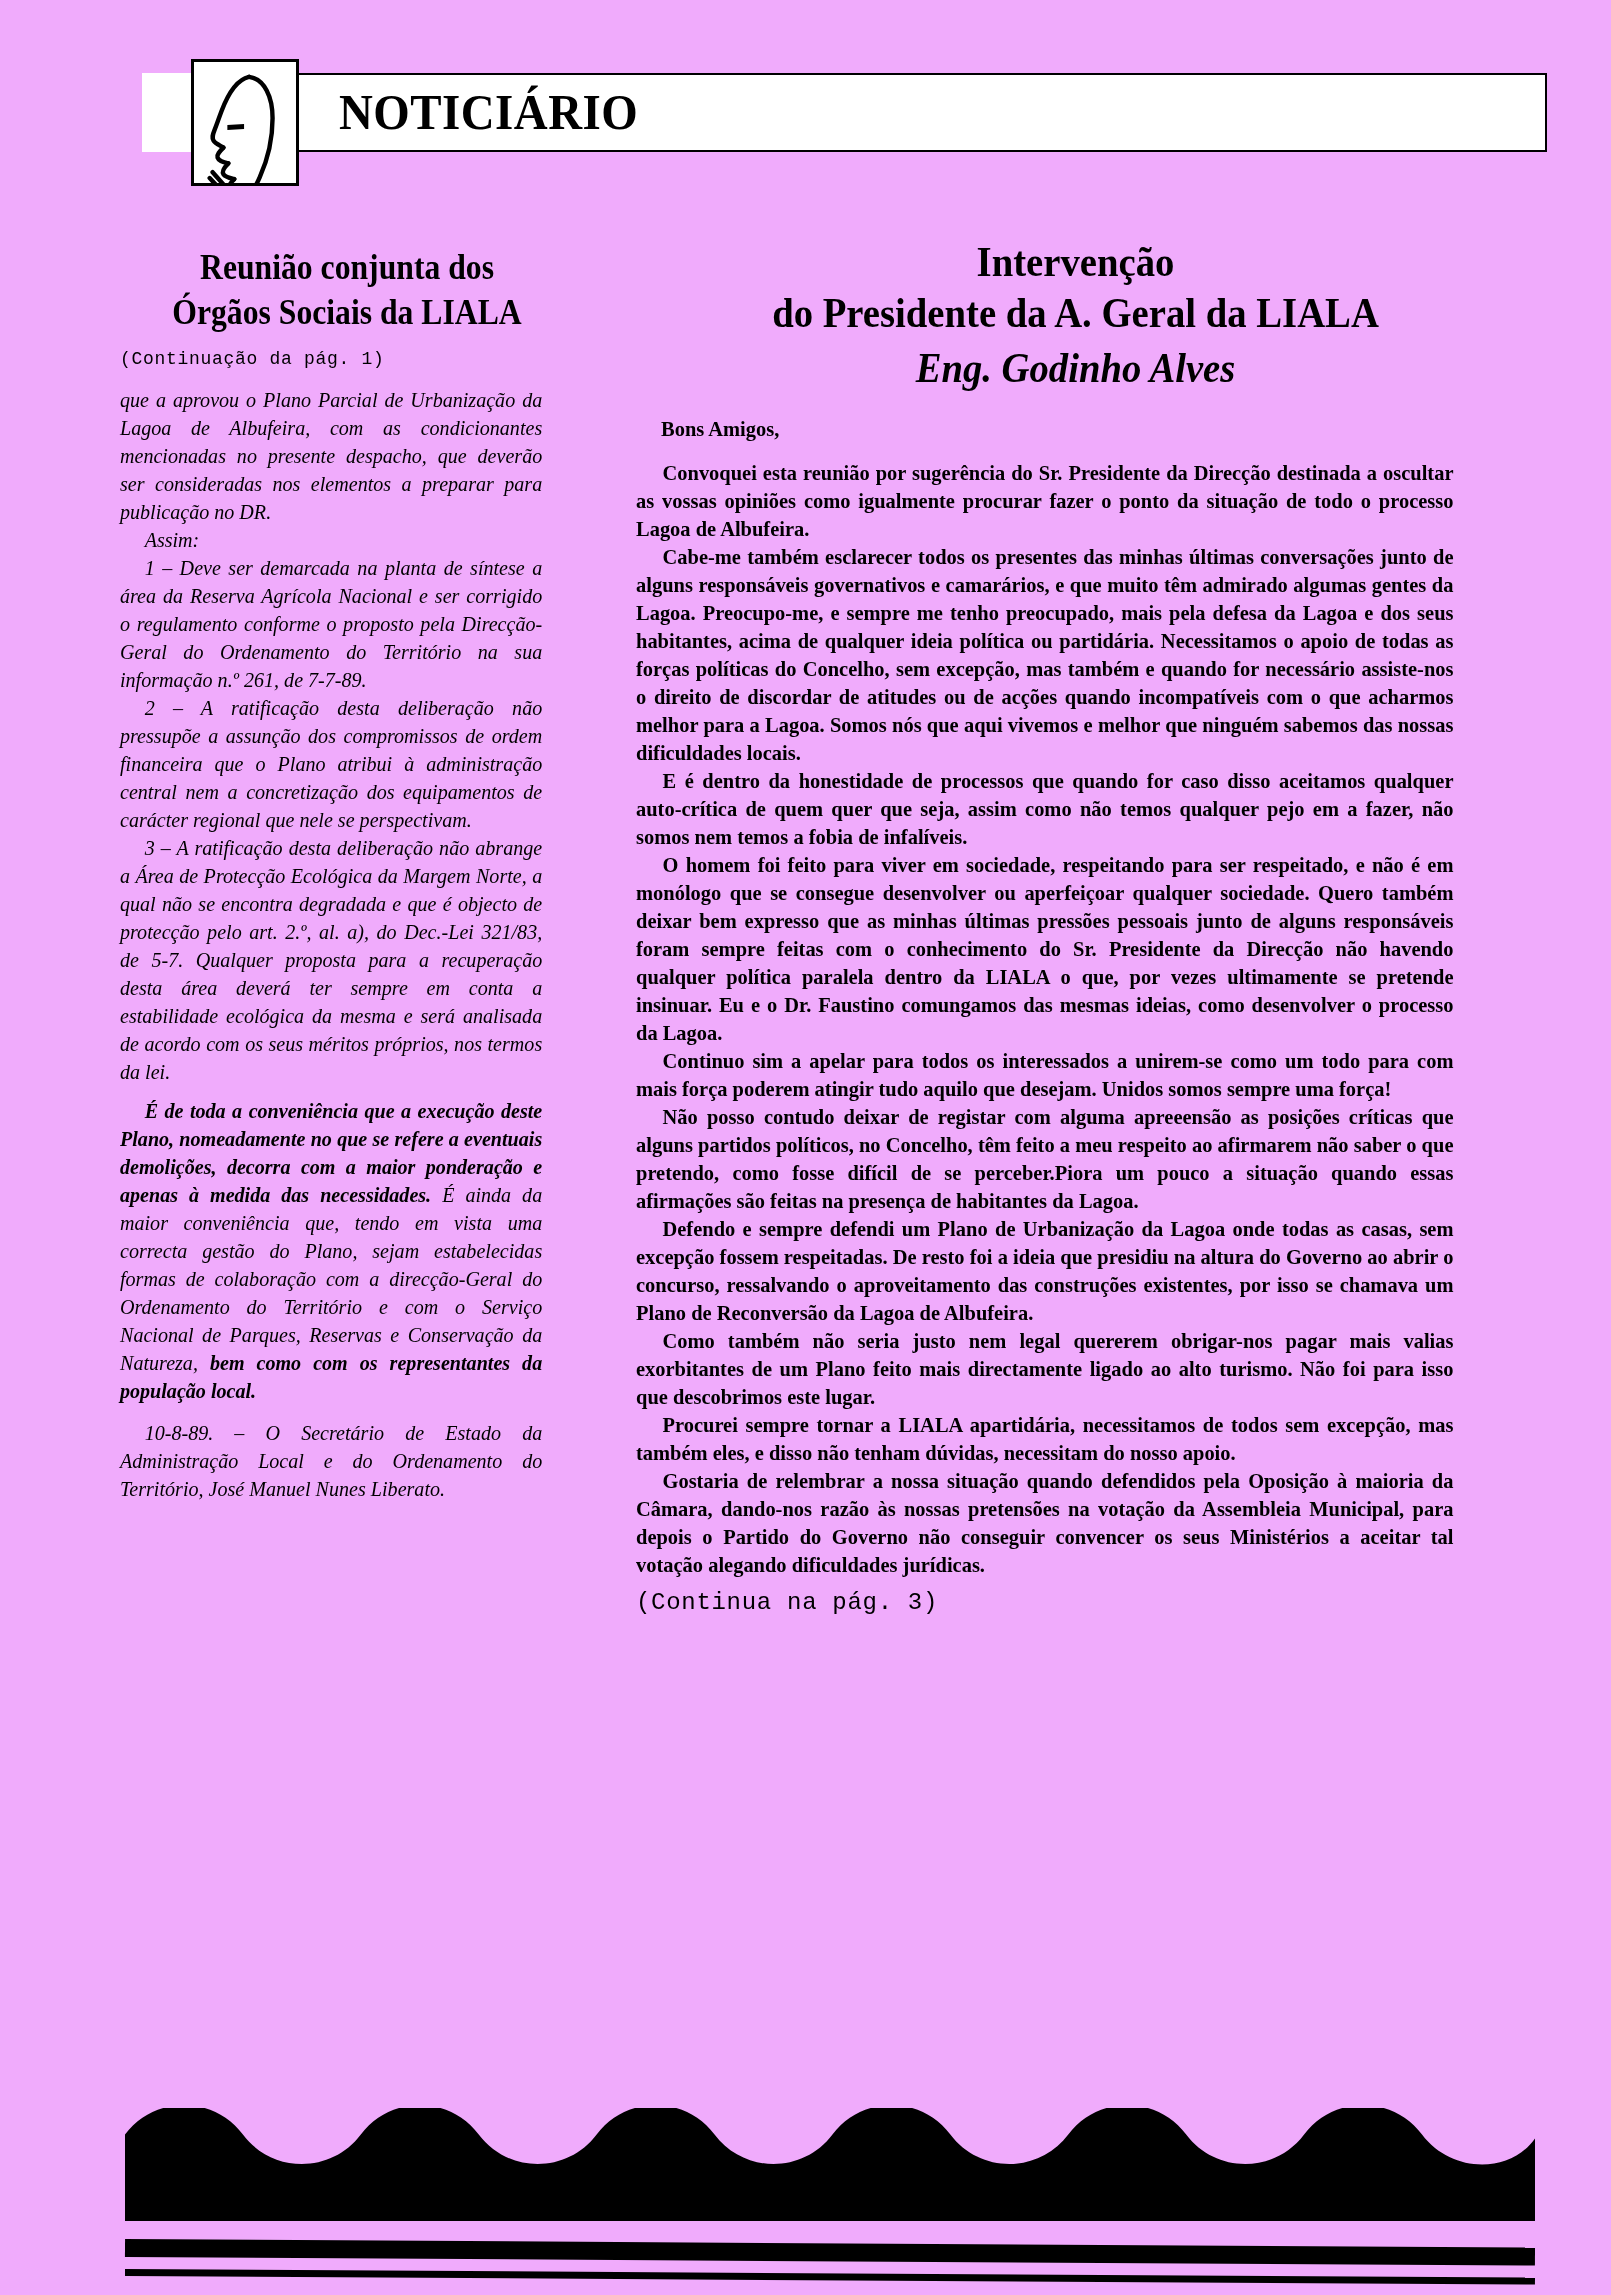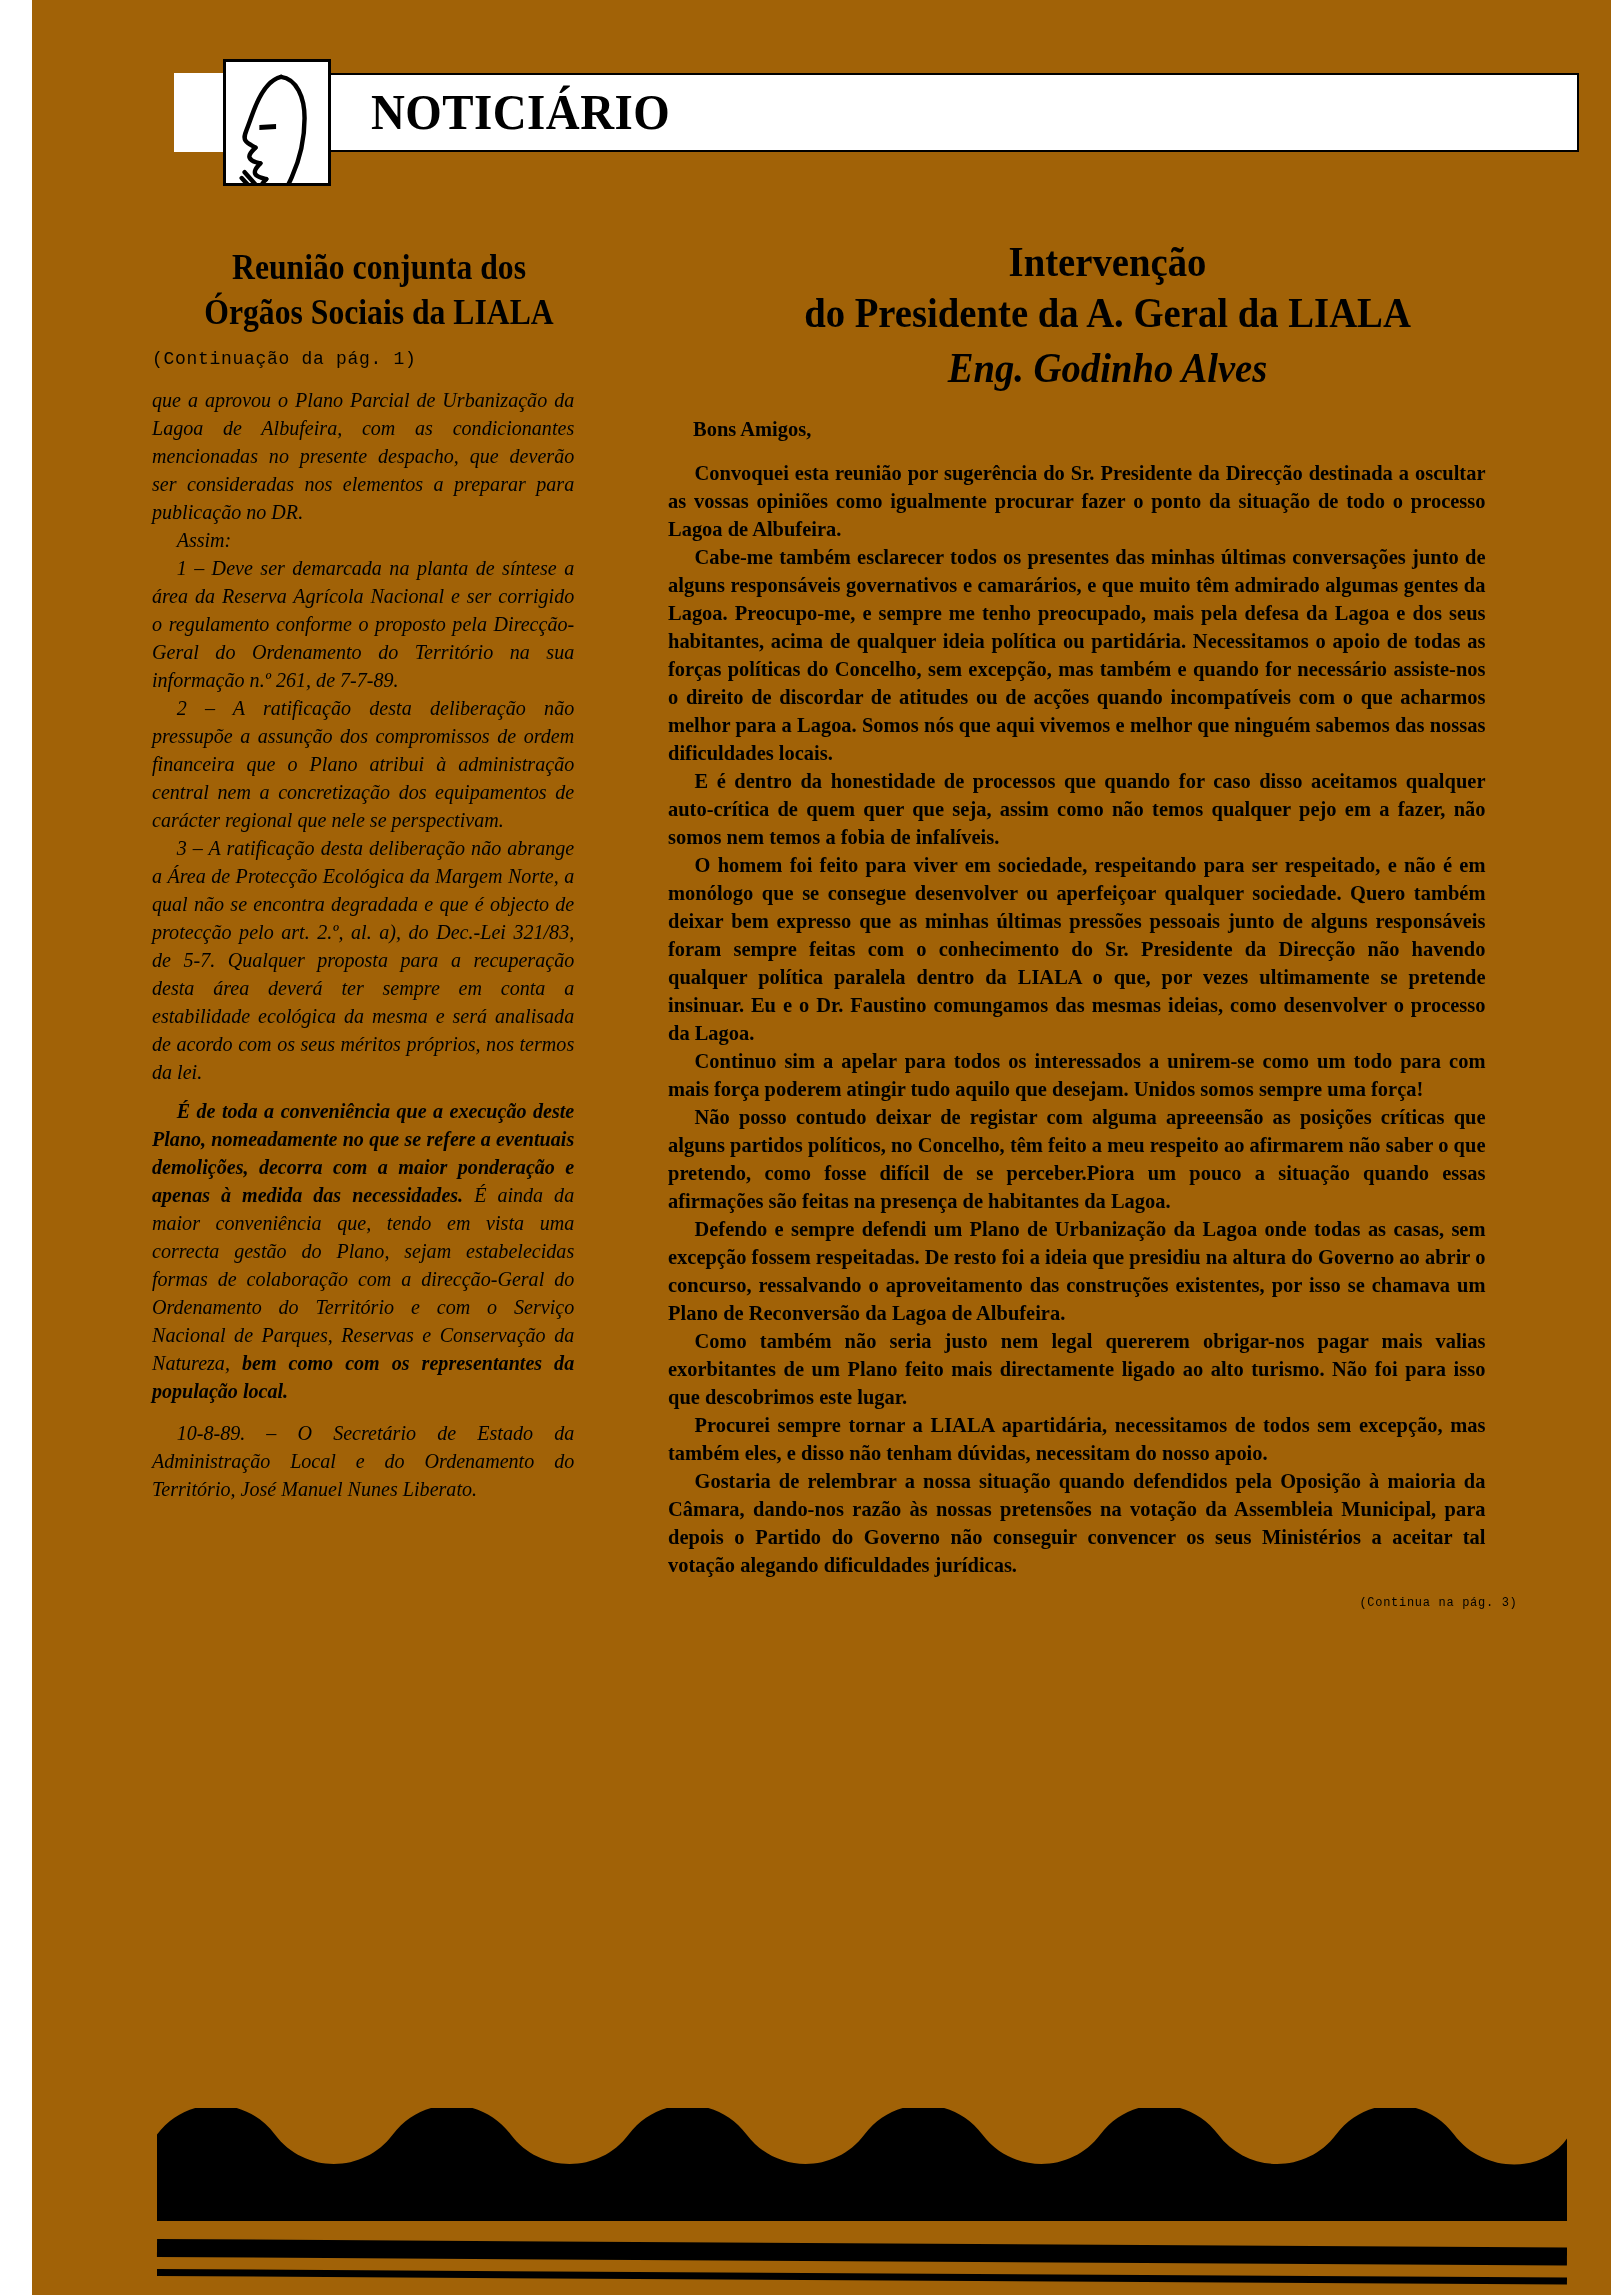--- a/index.html
+++ b/index.html
@@ -13,22 +13,21 @@
     height: 2295px;
     position: relative;
     font-family: "Liberation Serif", "DejaVu Serif", serif;
     color: #000000;
     overflow: hidden;
   }
 
   .page {
     position: absolute;
     inset: 0;
-    background: #a16207;
-    margin-left: 32px;
+    background: #f0abfc;
   }
 
   
   .masthead {
     position: absolute;
     left: 142px;
     top: 73px;
     width: 1405px;
     height: 79px;
   }
@@ -177,24 +176,23 @@
     text-align: justify;
     text-justify: inter-word;
     text-indent: 28.5px;
     transform: scaleX(0.93);
     transform-origin: left top;
   }
   .body-right { margin-top: 14.7px; }
 
   .contin-note-right {
     margin-top: 12.8px;
-    text-align: right;
     padding-right: 29.5px;
     font-family: "Liberation Mono", "DejaVu Sans Mono", monospace;
-    font-size: 12px;
+    font-size: 24px;
     letter-spacing: 0.7px;
     line-height: 24.6px;
   }
 
   
   .footer-ornament {
     position: absolute;
     left: 125px;
     top: 2108px;
     width: 1410px;

